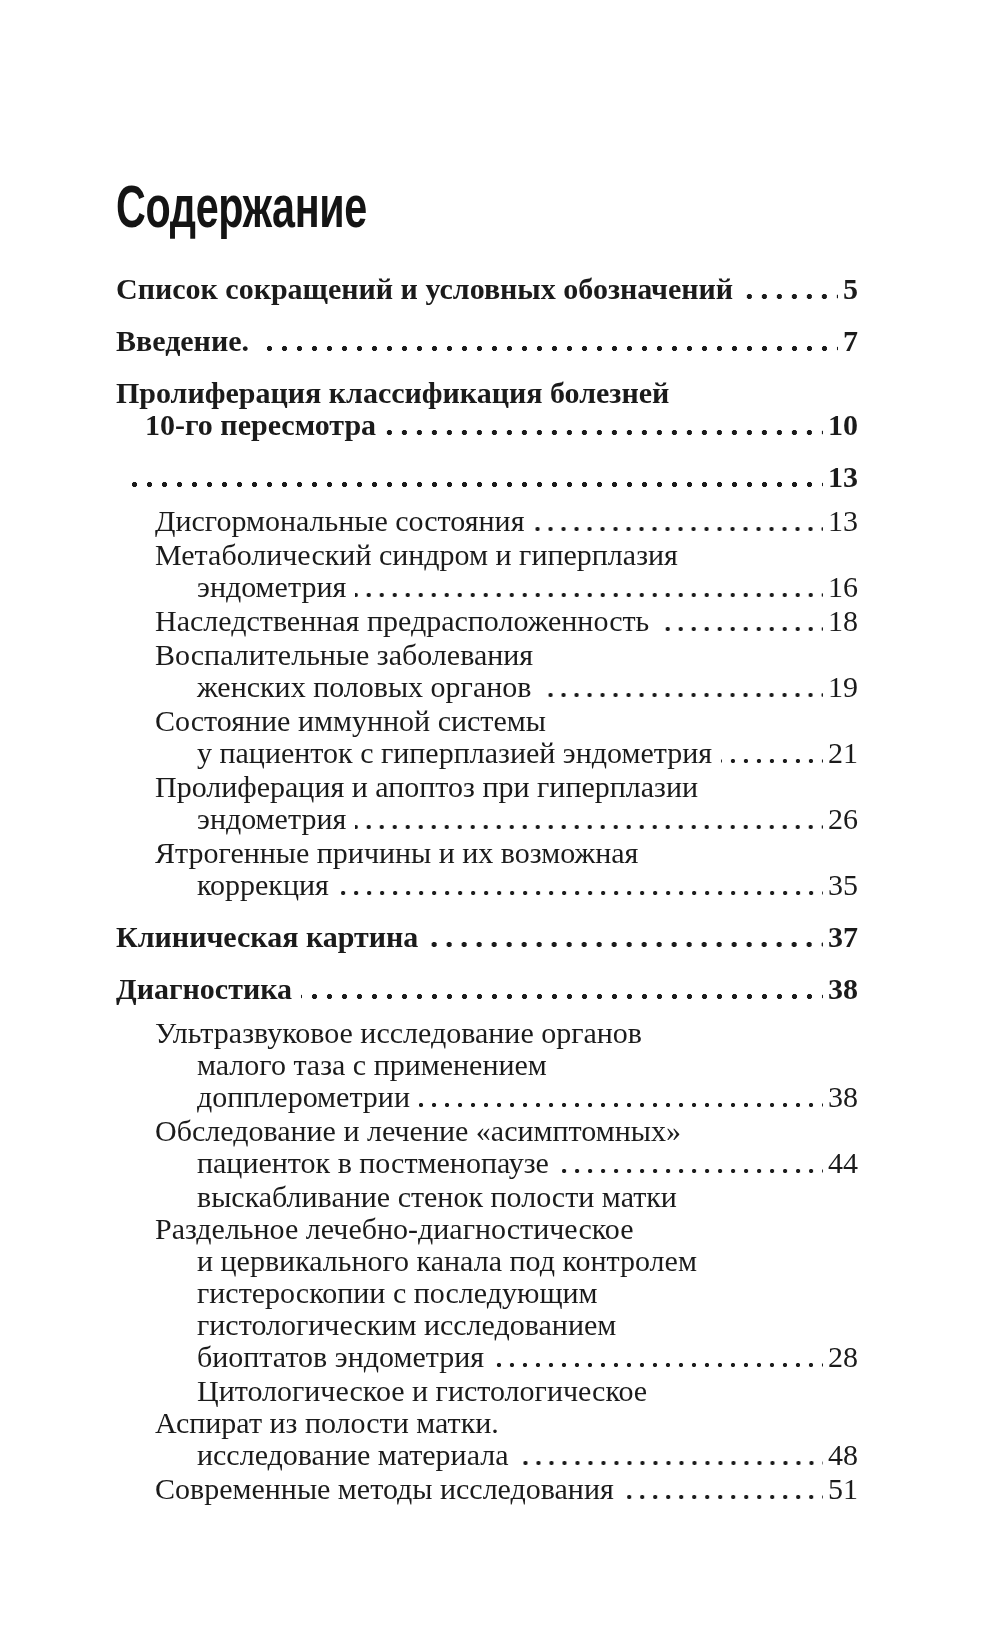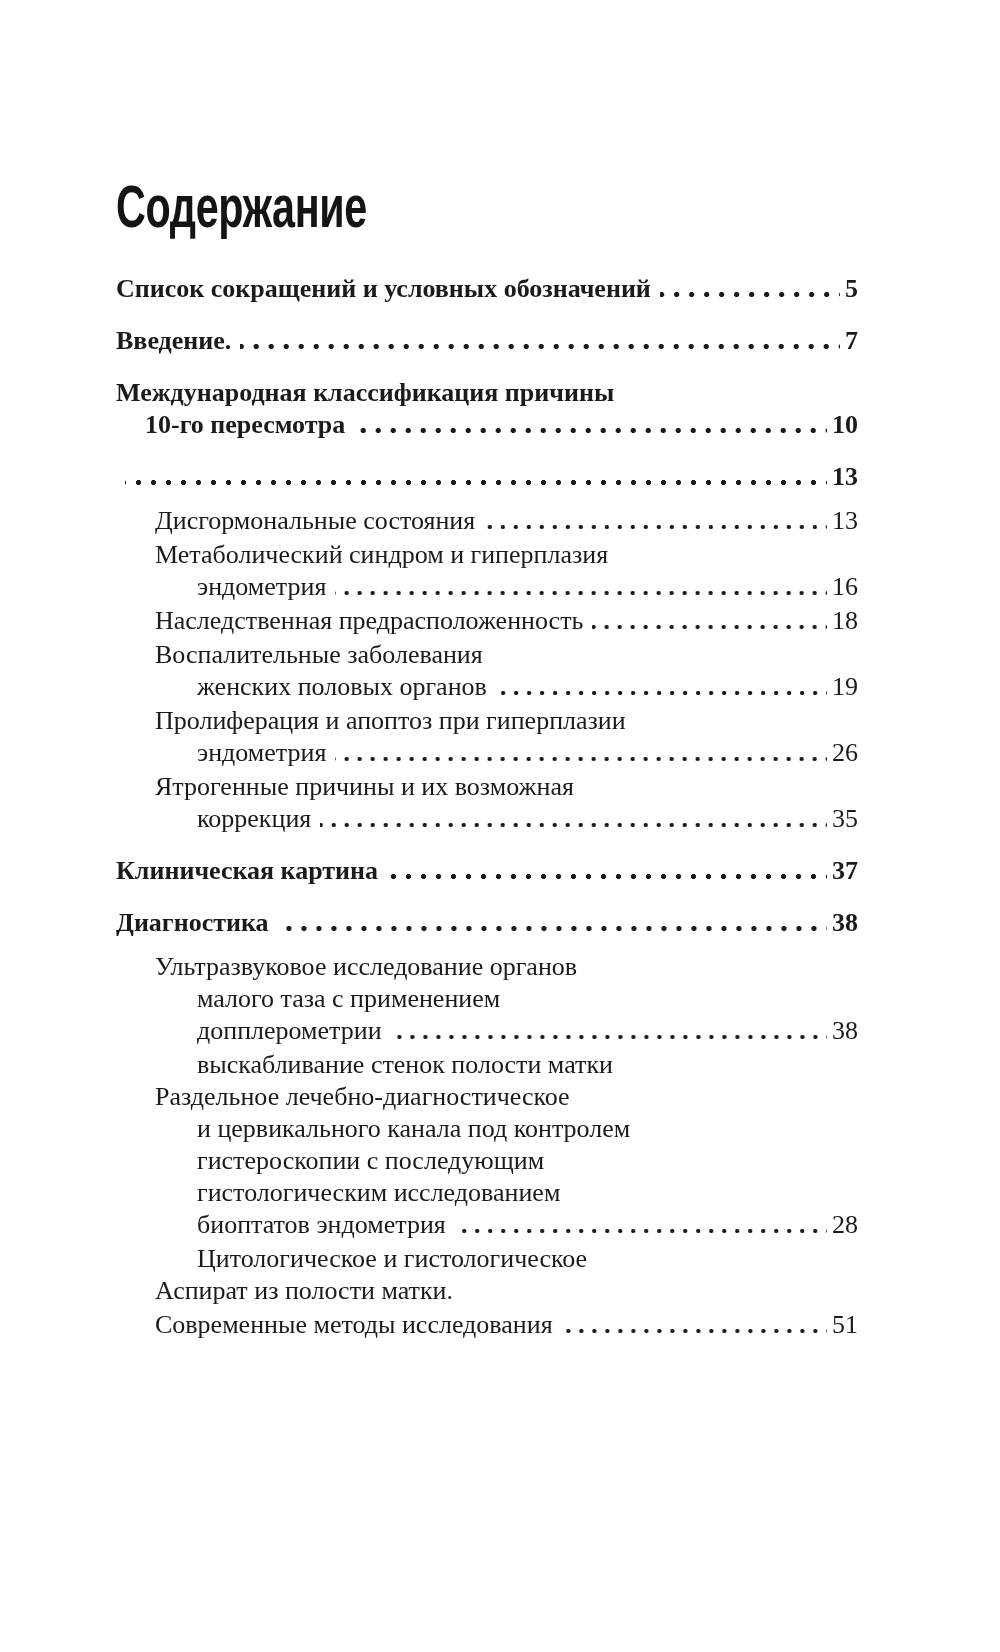--- a/index.html
+++ b/index.html
@@ -19,21 +19,21 @@
     font-size:59px;
     line-height:64px;
     letter-spacing:-0.5px;
     white-space:nowrap;
     transform:scaleX(0.70);
     transform-origin:0 50%;
     color:#141414;
   }
   .title-wrap { padding-bottom:14px; }
 
-  .entry { font-size:26px; line-height:32px; }
+  .entry { font-size:30px; line-height:32px; }
   .entry.l1 { font-weight:700; margin:20px 0 12px 0; }
   .entry.l2 { font-weight:400; margin:2px 0; padding-left:39px; }
 
   .line { display:flex; align-items:baseline; }
   .entry.l1 .line.cont { padding-left:29px; }
   .entry.l2 .line.cont { padding-left:42px; }
 
   .txt { white-space:pre-wrap; }
 
   .leader {
@@ -73,21 +73,21 @@
     <div class="entry l1">
       <div class="line last">
         <span class="txt">Введение.</span>
         <span class="leader"></span>
         <span class="pg">7</span>
       </div>
     </div>
 
     <div class="entry l1">
       <div class="line">
-        <span class="txt">Международная классификация причины</span>
+        <span class="txt">Пролиферация классификация болезней</span>
       </div>
       <div class="line cont last">
         <span class="txt">10-го пересмотра</span>
         <span class="leader"></span>
         <span class="pg">10</span>
       </div>
     </div>
 
     <div class="entry l1">
       <div class="line last">
@@ -127,20 +127,30 @@
       <div class="line">
         <span class="txt">Воспалительные заболевания</span>
       </div>
       <div class="line cont last">
         <span class="txt">женских половых органов</span>
         <span class="leader"></span>
         <span class="pg">19</span>
       </div>
     </div>
 
+    <div class="entry l2">
+      <div class="line">
+        <span class="txt">Состояние иммунной системы</span>
+      </div>
+      <div class="line cont last">
+        <span class="txt">у пациенток с гиперплазией эндометрия</span>
+        <span class="leader"></span>
+        <span class="pg">21</span>
+      </div>
+    </div>
 
     <div class="entry l2">
       <div class="line">
         <span class="txt">Пролиферация и апоптоз при гиперплазии</span>
       </div>
       <div class="line cont last">
         <span class="txt">эндометрия</span>
         <span class="leader"></span>
         <span class="pg">26</span>
       </div>
@@ -180,20 +190,30 @@
       <div class="line cont">
         <span class="txt">малого таза с применением</span>
       </div>
       <div class="line cont last">
         <span class="txt">допплерометрии</span>
         <span class="leader"></span>
         <span class="pg">38</span>
       </div>
     </div>
 
+    <div class="entry l2">
+      <div class="line">
+        <span class="txt">Обследование и лечение «асимптомных»</span>
+      </div>
+      <div class="line cont last">
+        <span class="txt">пациенток в постменопаузе</span>
+        <span class="leader"></span>
+        <span class="pg">44</span>
+      </div>
+    </div>
 
     <div class="entry l2">
       <div class="line cont">
         <span class="txt">выскабливание стенок полости матки</span>
       </div>
       <div class="line">
         <span class="txt">Раздельное лечебно-диагностическое</span>
       </div>
       <div class="line cont">
         <span class="txt">и цервикального канала под контролем</span>
@@ -210,20 +230,25 @@
         <span class="pg">28</span>
       </div>
     </div>
 
     <div class="entry l2">
       <div class="line cont">
         <span class="txt">Цитологическое и гистологическое</span>
       </div>
       <div class="line">
         <span class="txt">Аспират из полости матки.</span>
+      </div>
+      <div class="line cont last">
+        <span class="txt">исследование материала</span>
+        <span class="leader"></span>
+        <span class="pg">48</span>
       </div>
     </div>
 
     <div class="entry l2">
       <div class="line last">
         <span class="txt">Современные методы исследования</span>
         <span class="leader"></span>
         <span class="pg">51</span>
       </div>
     </div>

